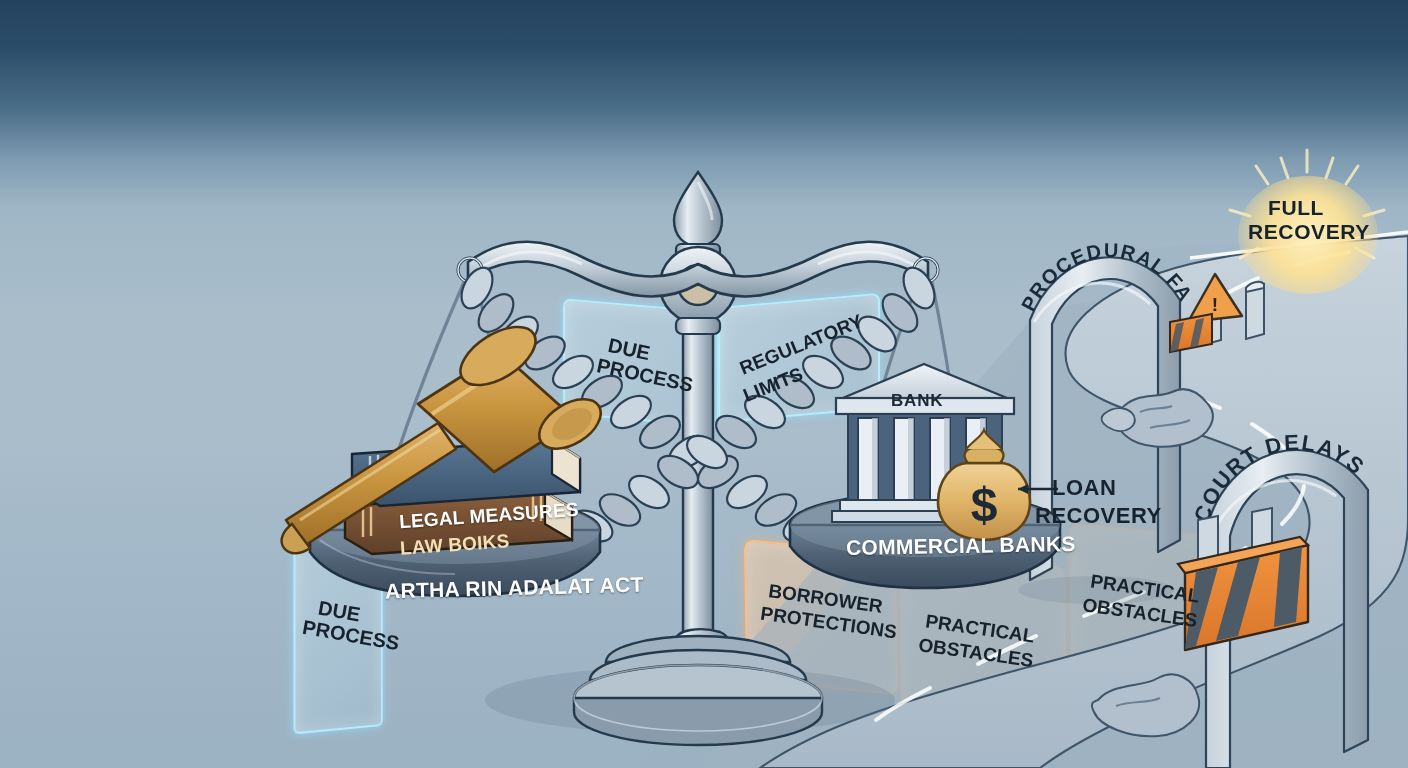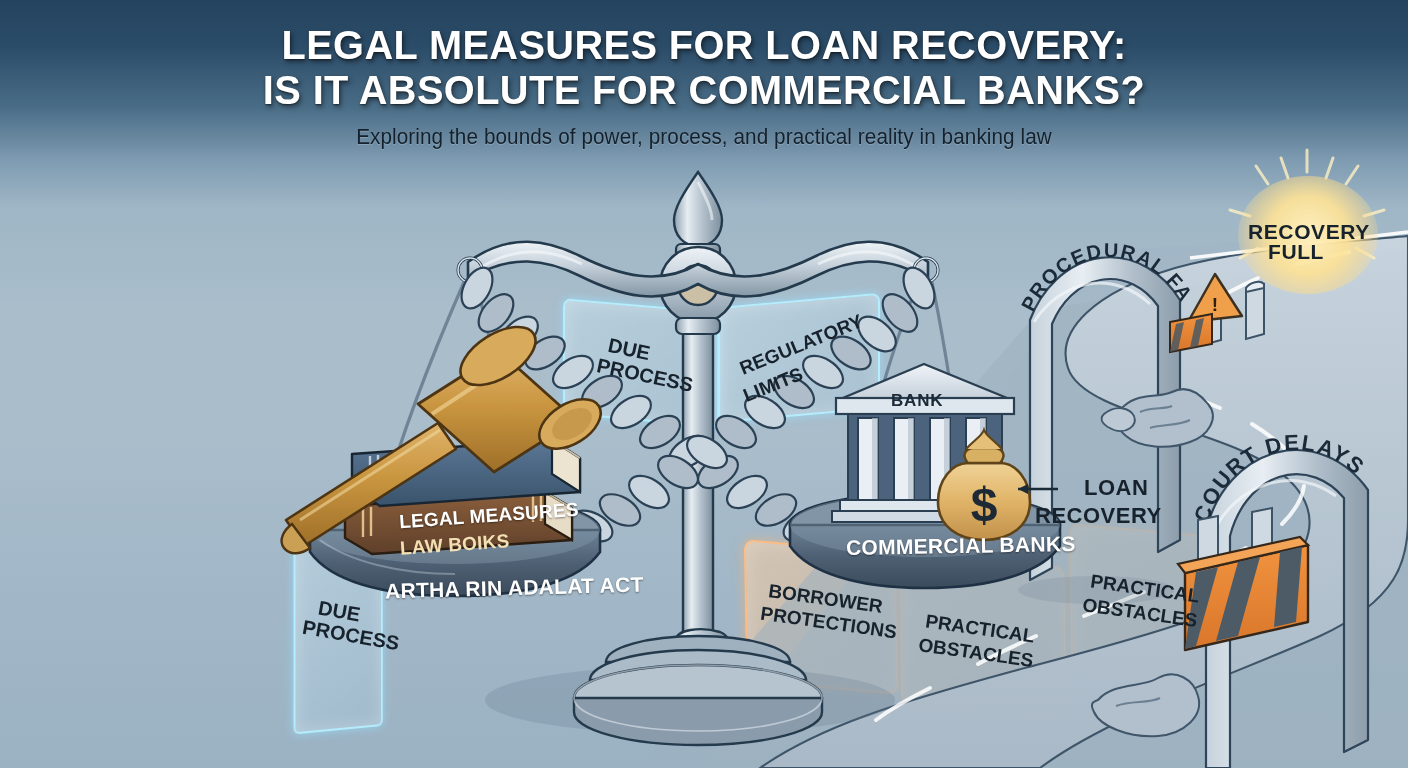--- a/index.html
+++ b/index.html
@@ -94,25 +94,20 @@
       rgba(252,220,140,.55) 62%,
       rgba(252,222,150,.14) 80%,
       rgba(252,222,150,0) 100%);
   }
 </style>
 </head>
 <body>
 
 <div id="stage">
 
-  <div id="header">
-    <div class="title-line" id="title1">LEGAL MEASURES FOR LOAN RECOVERY:</div>
-    <div class="title-line" id="title2">IS IT ABSOLUTE FOR COMMERCIAL BANKS?</div>
-    <div id="subtitle">Exploring the bounds of power, process, and practical reality in banking law</div>
-  </div>
 
   <div id="road">
     <svg width="1408" height="768" viewBox="0 0 1408 768">
       <defs>
         <linearGradient id="roadG" x1="0" y1="0" x2="0" y2="1">
           <stop offset="0" stop-color="#c8d4de"></stop>
           <stop offset="1" stop-color="#aab9c7"></stop>
         </linearGradient>
         <linearGradient id="groundG" x1="0" y1="0" x2="0" y2="1">
           <stop offset="0" stop-color="#9fb2c2"></stop>
@@ -225,21 +220,21 @@
         <line x1="1240" y1="258" x2="1258" y2="248"></line>
         <line x1="1374" y1="258" x2="1356" y2="248"></line>
         <line x1="1281" y1="158" x2="1288" y2="178"></line>
         <line x1="1333" y1="158" x2="1326" y2="178"></line>
       </g>
 
       <path d="M1190,258 L1408,232" stroke="#ffffff" stroke-width="3.5" opacity=".9" fill="none"></path>
     </svg>
 
     <div class="sun-glow" style="left:1238px; top:176px; width:140px; height:118px;"></div>
-    <div class="lbl" style="left:1268px; top:196px; font-size:21px; letter-spacing:.6px;margin-top:44px;">FULL</div>
+    <div class="lbl" style="left:1268px; top:196px; font-size:21px; letter-spacing:.6px;">FULL</div>
     <div class="lbl" style="left:1248px; top:220px; font-size:21px; letter-spacing:.6px;">RECOVERY</div>
   </div>
 
   <div class="glass-o" style="left:745px; top:546px; width:148px; height:138px; transform: skewY(6deg) rotate(-1deg);"></div>
   <div class="lbl" style="left:768px; top:588px; font-size:19px; transform:rotate(8deg); z-index:30;">BORROWER</div>
   <div class="lbl" style="left:760px; top:612px; font-size:19px; transform:rotate(8deg); z-index:30;">PROTECTIONS</div>
 
   <div class="glass-o" style="left:900px; top:560px; width:162px; height:148px; transform: skewY(6deg) rotate(-1deg);"></div>
   <div class="lbl" style="left:925px; top:618px; font-size:19px; transform:rotate(8deg); z-index:30;">PRACTICAL</div>
   <div class="lbl" style="left:918px; top:642px; font-size:19px; transform:rotate(8deg); z-index:30;">OBSTACLES</div>
@@ -471,17 +466,17 @@
   <div class="lbl lbl-white" style="left:385px; top:576px; font-size:21px; letter-spacing:.3px; transform:rotate(-1.5deg); z-index:40;">ARTHA RIN ADALAT ACT</div>
 
   <div class="lbl lbl-white" style="left:399px; top:505px; font-size:19px; letter-spacing:.2px; transform:rotate(-4deg); z-index:40;">LEGAL MEASURES</div>
 
   <div class="lbl" style="left:400px; top:534px; font-size:19px; color:#f2dfb4; letter-spacing:.2px; transform:rotate(-4deg); z-index:40;">LAW BOIKS</div>
 
   <div class="lbl" style="left:891px; top:391px; font-size:17px; color:#1c2a38; letter-spacing:.8px; z-index:40;">BANK</div>
 
   <div class="lbl lbl-white" style="left:846px; top:534px; font-size:21px; letter-spacing:.3px; transform:rotate(-1deg); z-index:40;">COMMERCIAL BANKS</div>
 
-  <div class="lbl" style="left:1052px; top:475px; font-size:22px; letter-spacing:.5px; z-index:40;padding-left:32px;">LOAN</div>
+  <div class="lbl" style="left:1052px; top:475px; font-size:22px; letter-spacing:.5px; z-index:40;">LOAN</div>
   <div class="lbl" style="left:1035px; top:503px; font-size:22px; letter-spacing:.5px; z-index:40; opacity:0; height:0;">LOAN RECOVERY</div>
   <div class="lbl" style="left:1035px; top:503px; font-size:22px; letter-spacing:.5px; z-index:40;">RECOVERY</div>
 
 </div>
 
 </body></html>

